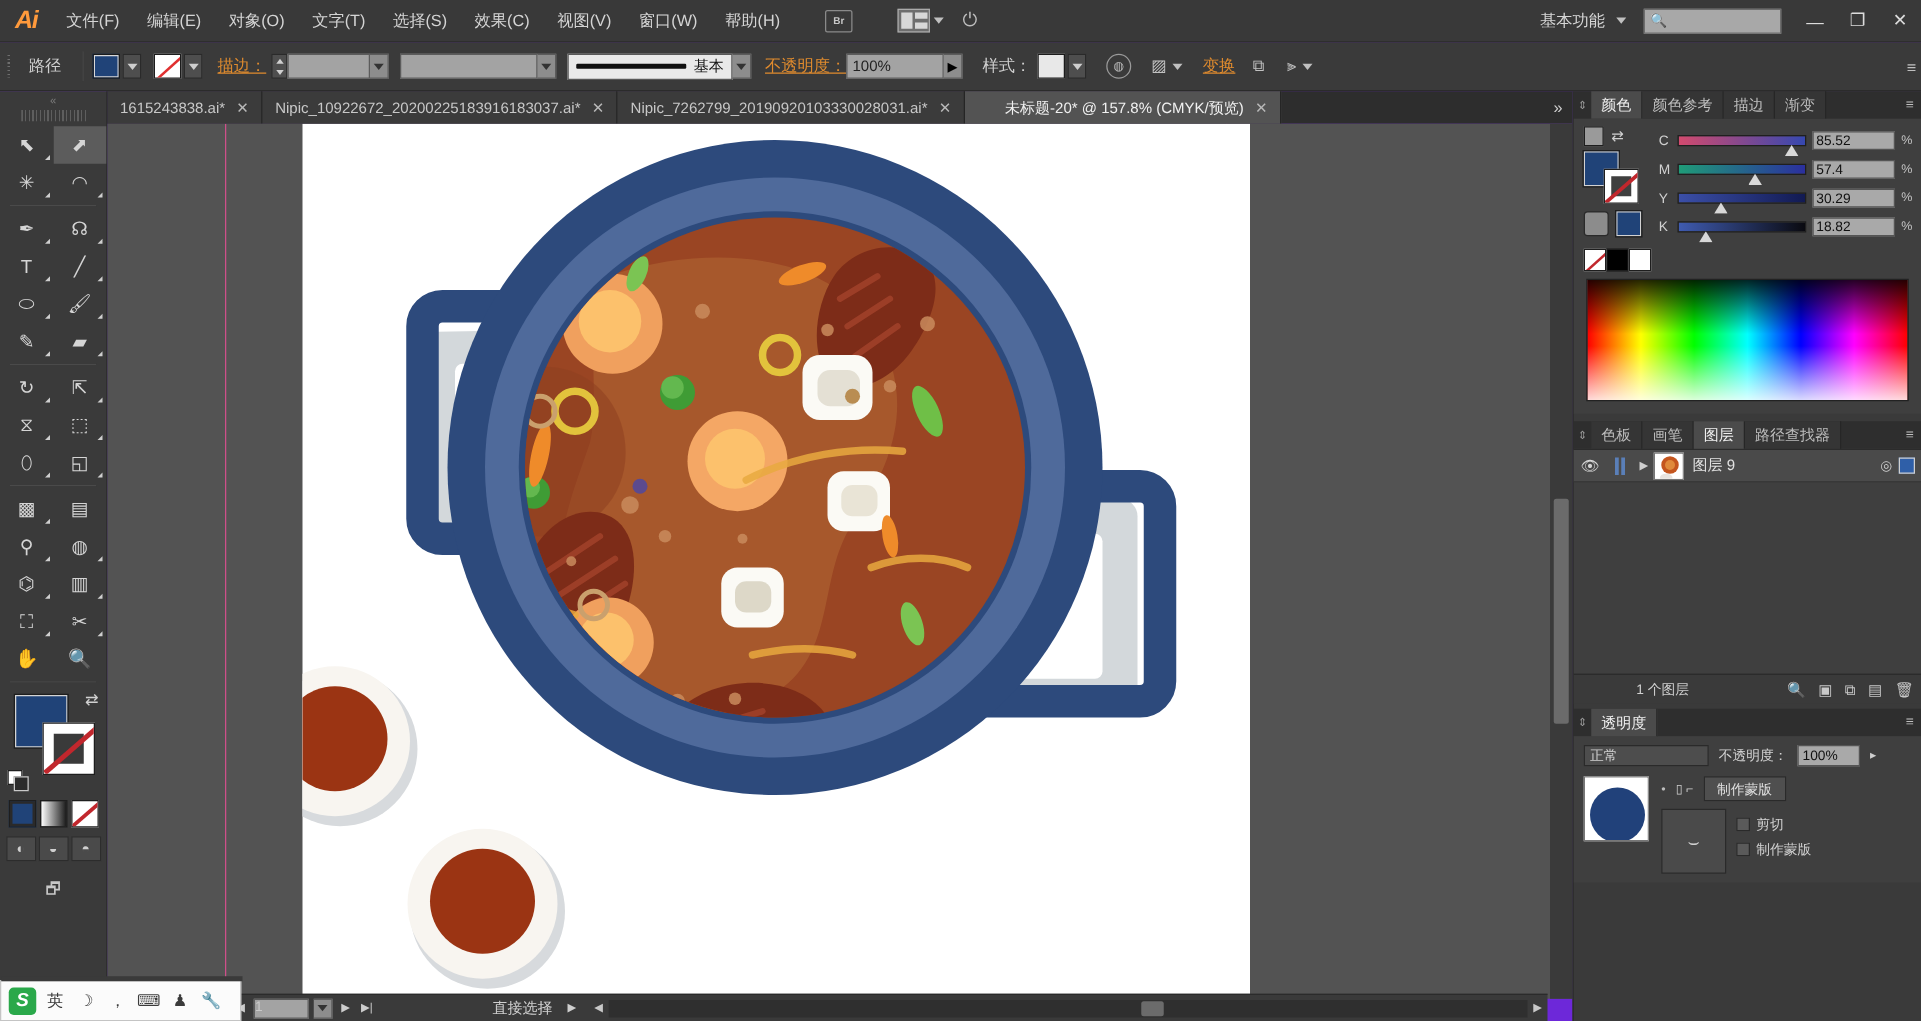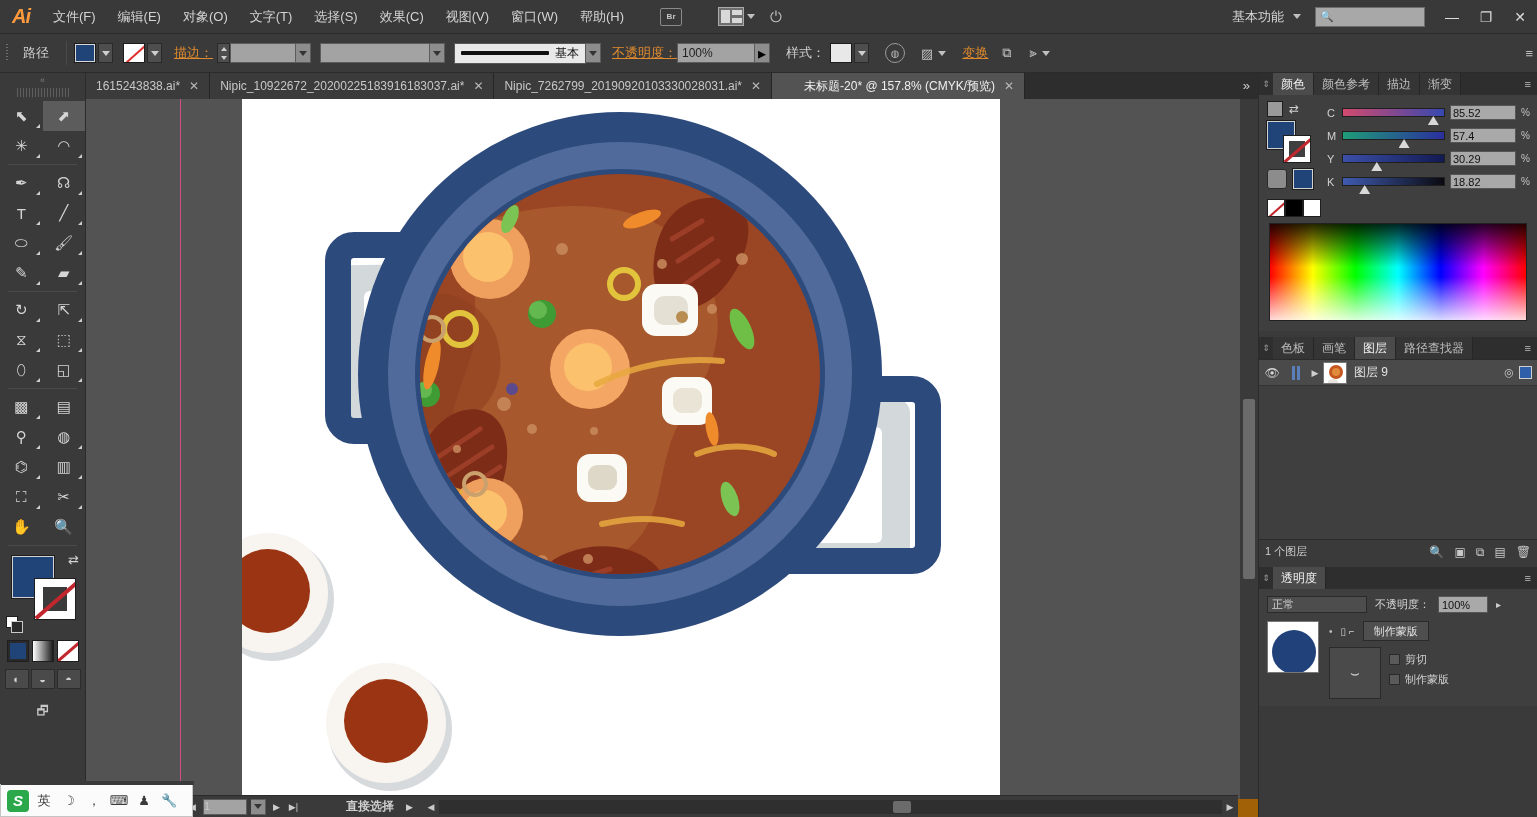--- a/index.html
+++ b/index.html
@@ -3,21 +3,21 @@
 <meta charset="utf-8">
 <style>
   * { box-sizing: border-box; margin: 0; padding: 0; }
   html, body {
     width: 1537px; height: 817px;
     background: #323232;
     font-family: "Liberation Sans", "DejaVu Sans", sans-serif;
     overflow: hidden;
     -webkit-font-smoothing: none;
   }
-  .app { position: relative; width: 1537px; height: 817px; background: #a16207; }
+  .app { position: relative; width: 1537px; height: 817px; background: #6d28d9; }
 
   
   .menubar {
     position: absolute; left: 0; top: 0; width: 1537px; height: 34px;
     background: #393939; display: flex; align-items: center;
     border-bottom: 1px solid #2b2b2b;
   }
   .ai-logo {
     width: 42px; height: 34px; display: flex; align-items: center; justify-content: center;
     color: #ff9a3c; font-size: 20px; font-weight: bold; font-style: italic;
@@ -215,21 +215,21 @@
   
   .statusbar {
     position:absolute; left:86px; bottom:0; width:1152px; height:22px;
     background:#3a3a3a; display:flex; align-items:center; gap:4px;
     border-top:1px solid #2b2b2b; padding-left:4px; font-size:11px; color:#c9c9c9;
   }
   .zoom-field { width:46px;height:16px;background:#a3a3a3;border:1px solid #5c5c5c;color:#1a1a1a;
     font-size:11px;display:flex;align-items:center;padding:0 3px;}
   .page-field { width:44px;height:16px;background:#a3a3a3;border:1px solid #5c5c5c;}
   .nav-b{ width:13px;height:16px;display:flex;align-items:center;justify-content:center;color:#cdcdcd;font-size:9px;}
-  .status-text{ margin-left:42px; font-size:12px; color:#cfcfcf;font-weight:bold;}
+  .status-text{ margin-left:90px; font-size:12px; color:#cfcfcf;}
   .status-tri{ margin-left:8px; color:#cfcfcf; font-size:9px;}
 
   
   .rightpanel {
     position:absolute; right:0; top:73px; width:279px; height:744px; background:#3a3a3a;
     border-left:1px solid #2b2b2b;
   }
   .panel-tabs {
     display:flex; align-items:stretch; height:22px; background:#2e2e2e;
   }
@@ -285,21 +285,21 @@
   .lp-row { display:flex; align-items:center; height:26px; background:#4a4a4a; border-bottom:1px solid #333; }
   .lp-eye{ width:26px; text-align:center; color:#d5d5d5; font-size:12px;}
   .lp-lock{ width:22px; display:flex; justify-content:center; gap:2px;}
   .lp-lock i{ width:3px;height:14px;background:#5a7fb8; display:block;}
   .lp-tri{ width:16px; color:#d0d0d0; font-size:9px; text-align:center;}
   .lp-thumb{ width:24px;height:22px;background:#fff;border:1px solid #777; position:relative; overflow:hidden;}
   .lp-name{ flex:1; padding-left:7px; color:#e2e2e2; font-size:12px;}
   .lp-target{ width:20px; text-align:center; color:#d0d0d0; font-size:11px;}
   .lp-sel{ width:13px;height:13px;background:#2f5fa8;border:1px solid #cfcfcf; margin-right:5px;}
   .lp-foot{ display:flex; align-items:center; height:24px; background:#3a3a3a; border-top:1px solid #2b2b2b; padding:0 6px;}
-  .lp-count{ color:#d0d0d0; font-size:11px; }
+  .lp-count{ color:#d0d0d0; font-size:11px;margin-left:44px; }
   .lp-tools{ margin-left:auto; display:flex; gap:10px; color:#c8c8c8; font-size:12px;}
 
   
   .transpanel { margin-top:4px; }
   .tp-body { background:#3f3f3f; padding:7px 8px; }
   .tp-row1{ display:flex; align-items:center; gap:8px; }
   .tp-mode{ width:100px;height:17px;background:#4d4d4d;border:1px solid #2a2a2a; color:#d0d0d0; font-size:11px; display:flex;align-items:center;padding-left:4px;}
   .tp-op{ color:#d4d4d4; font-size:11px;}
   .tp-opval{ width:50px;height:17px;background:#a9a9a9;border:1px solid #555;color:#111;font-size:11px;display:flex;align-items:center;padding-left:3px;}
   .tp-row2{ display:flex; gap:10px; margin-top:8px; align-items:flex-start;}

